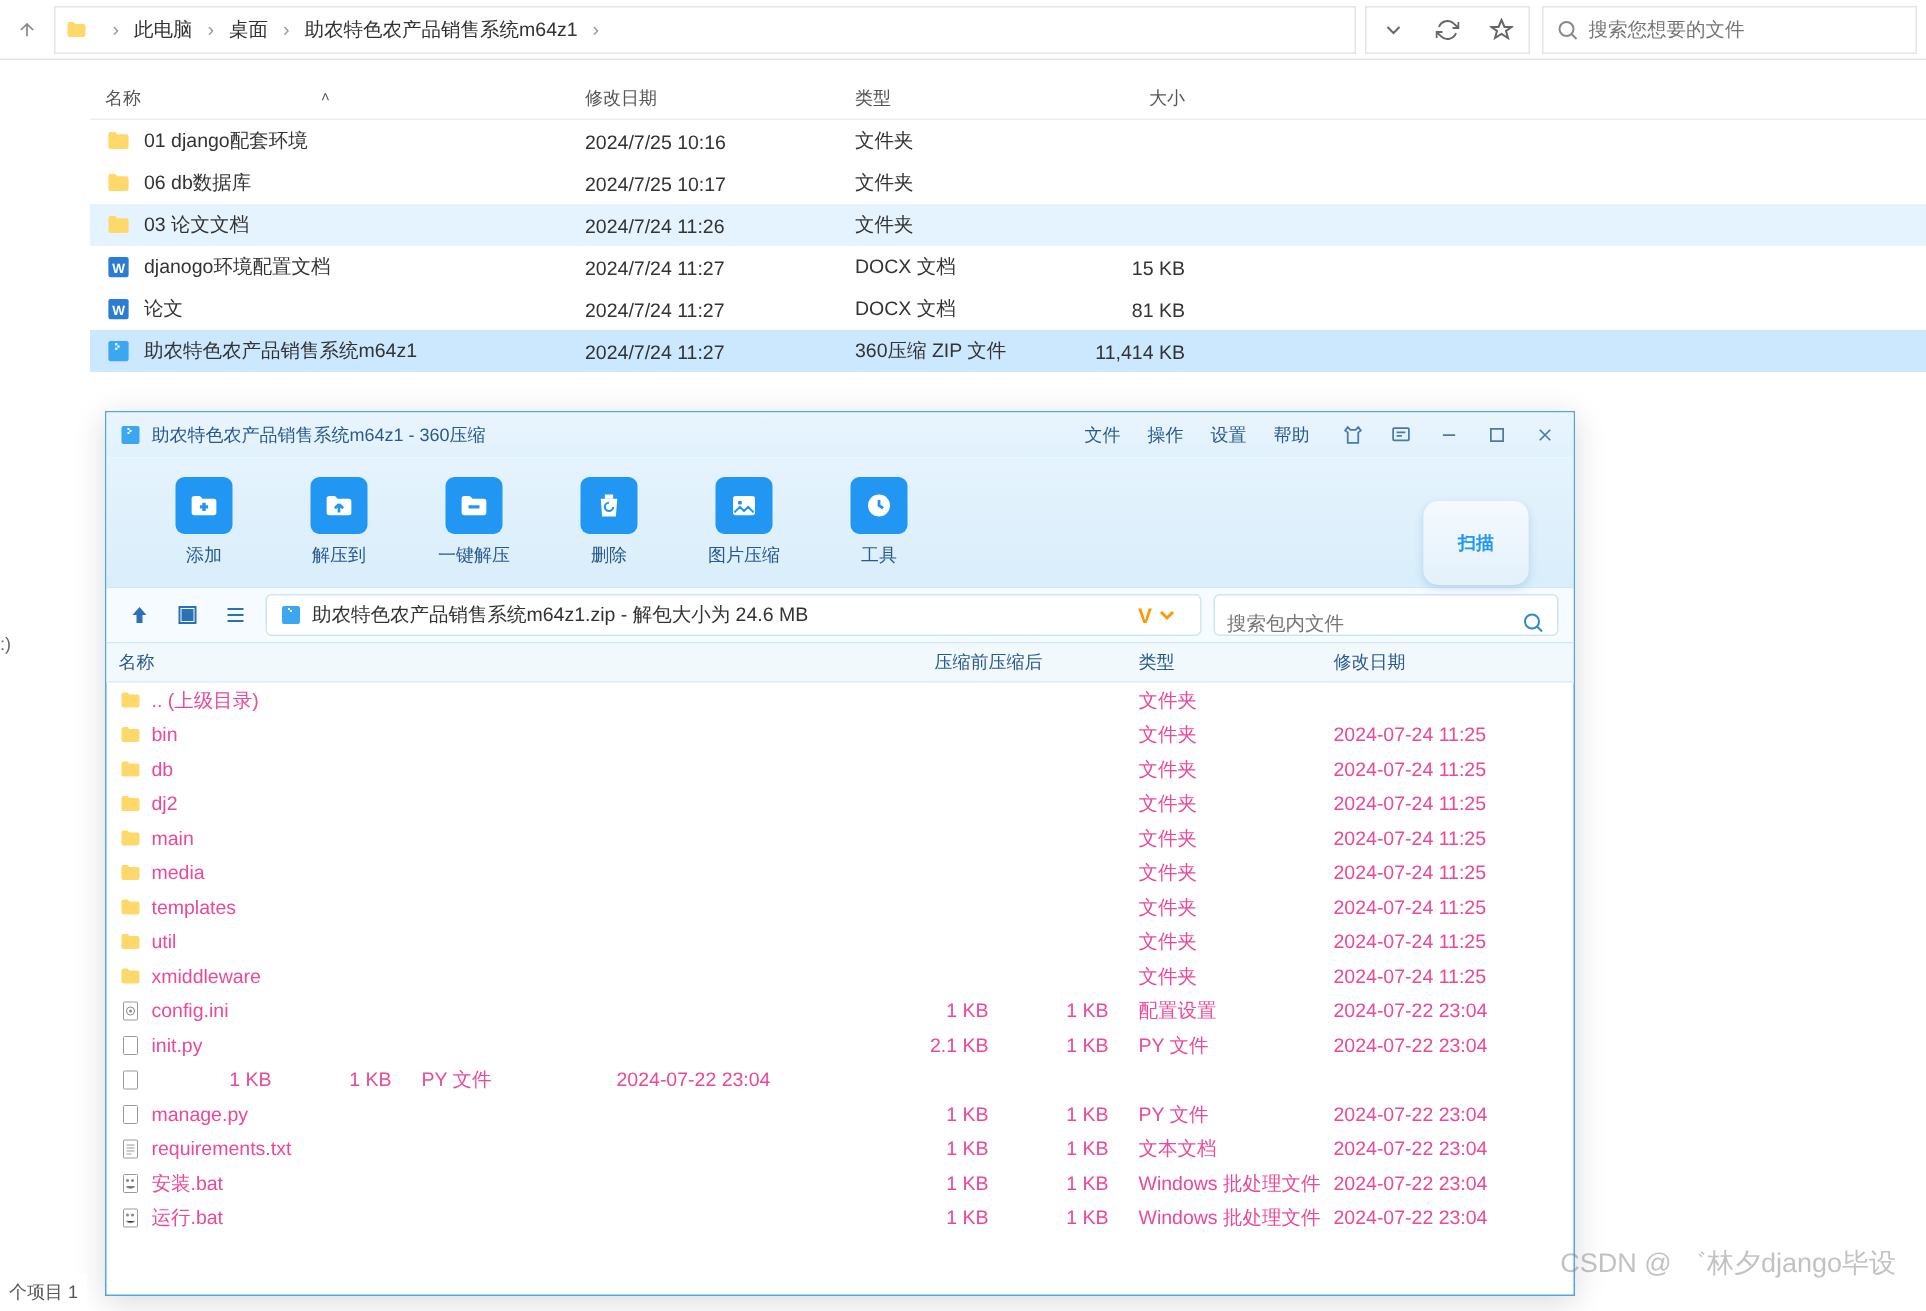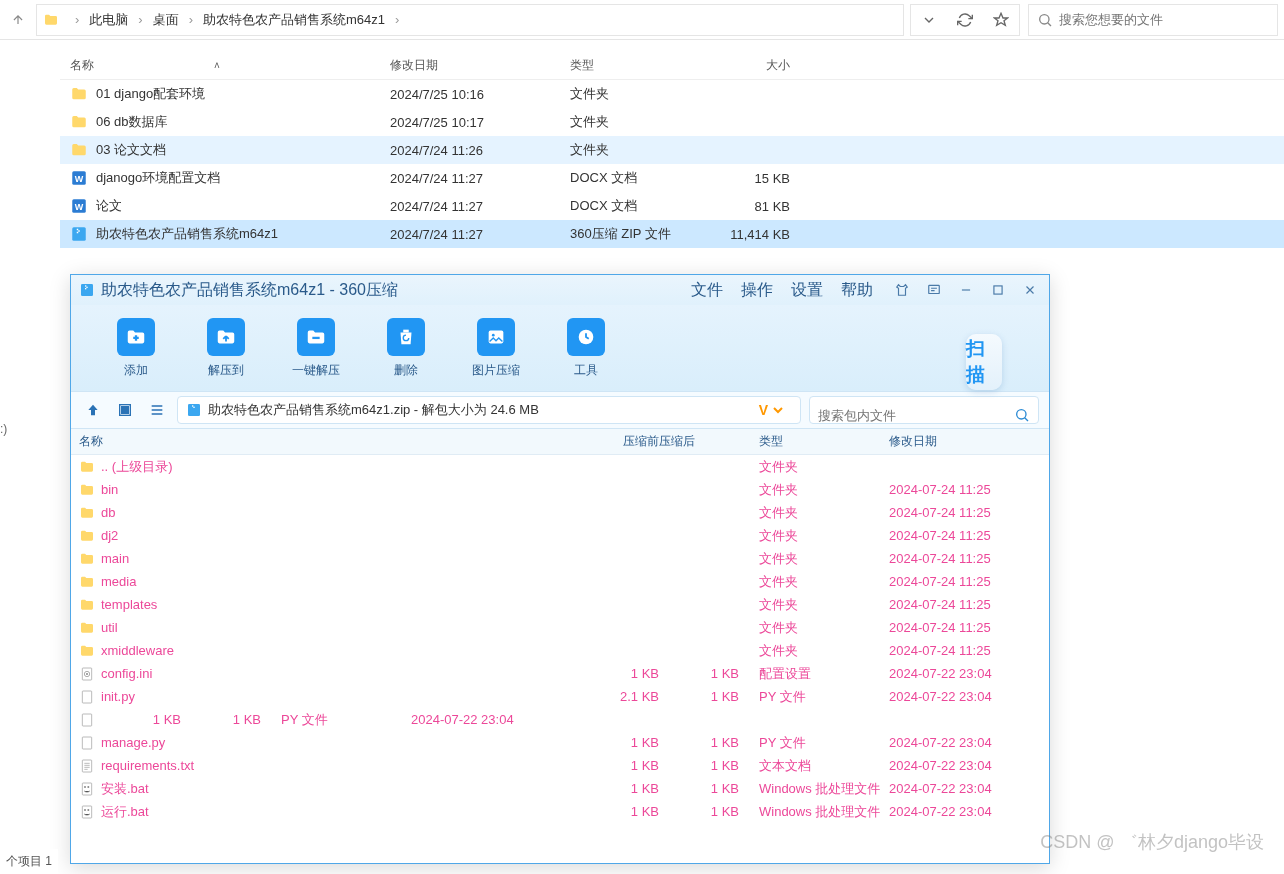--- a/index.html
+++ b/index.html
@@ -27,36 +27,36 @@
 .col-date { width: 180px; }
 .col-type { width: 140px; }
 .col-size { width: 90px; text-align: right; padding-right: 10px; }
 .fl-row { display: flex; height: 28px; align-items: center; font-size: 13px; color: #333; }
 .fl-row.selected { background: #cce8ff; }
 .fl-row.highlighted { background: #e5f3ff; }
 .fl-icon { width: 18px; height: 18px; margin-right: 8px; flex-shrink: 0; }
 
 
 .zipwin { position: absolute; left: 70px; top: 274px; width: 980px; height: 590px; background: #fff; border: 1px solid #4fa7e8; box-shadow: 0 4px 20px rgba(0,0,0,0.15); display: flex; flex-direction: column; }
-.zip-titlebar { height: 30px; background: linear-gradient(#eaf5fd,#e0f1fc); display: flex; align-items: center; padding: 0 8px; font-size: 16px; color: #2a5a8a; }
+.zip-titlebar { height: 30px; background: linear-gradient(#eaf5fd,#e0f1fc); display: flex; align-items: center; padding: 0 8px; font-size: 12px; color: #2a5a8a; }
 .zip-titlebar .title-left { display: flex; align-items: center; gap: 6px; }
 .zip-titlebar .title-left svg { width: 16px; height: 16px; }
 .zip-titlebar .spacer { flex: 1; }
 .zip-menu { display: flex; gap: 18px; margin-right: 18px; }
 .zip-menu span { cursor: pointer; }
 .zip-win-icons { display: flex; gap: 10px; align-items: center; }
 .zip-win-icons .wicon { width: 22px; height: 16px; display: flex; align-items: center; justify-content: center; cursor: pointer; color: #4a7aa8; }
 .zip-win-icons svg { width: 14px; height: 14px; }
 
 .zip-toolbar { height: 86px; background: linear-gradient(#e5f3fd,#d9eefb); display: flex; align-items: center; padding: 0 20px; position: relative; }
 .zt-item { display: flex; flex-direction: column; align-items: center; width: 90px; cursor: pointer; color: #2a5a8a; font-size: 12px; gap: 6px; }
 .zt-item .zt-icon { width: 38px; height: 38px; border-radius: 6px; display: flex; align-items: center; justify-content: center; color: #fff; }
 .zt-item svg { width: 22px; height: 22px; }
 .zt-scan { position: absolute; right: 30px; top: 10px; width: 70px; height: 66px; display: flex; align-items: center; justify-content: center; }
-.zt-scan-shield { width: 36px; height: 56px; display: flex; align-items: center; justify-content: center; background: linear-gradient(#f5fafe,#e3f1fb); border-radius: 10px; color: #2196f3; font-size: 19px; font-weight: bold; box-shadow: 0 2px 6px rgba(100,150,200,0.3); margin-top: 28px; }
+.zt-scan-shield { width: 70px; height: 56px; display: flex; align-items: center; justify-content: center; background: linear-gradient(#f5fafe,#e3f1fb); border-radius: 10px; color: #2196f3; font-size: 12px; font-weight: bold; box-shadow: 0 2px 6px rgba(100,150,200,0.3); margin-top: 28px; }
 
 .zip-pathbar { height: 38px; display: flex; align-items: center; padding: 0 10px; gap: 8px; background: #f5fbff; border-top: 1px solid #cfe5f5; border-bottom: 1px solid #cfe5f5; }
 .zp-btn { width: 24px; height: 24px; display: flex; align-items: center; justify-content: center; color: #2a72b5; cursor: pointer; }
 .zp-btn svg { width: 16px; height: 16px; }
 .zp-path { flex: 1; height: 28px; border: 1px solid #cfe5f5; border-radius: 4px; display: flex; align-items: center; padding: 0 8px; font-size: 13px; background: #fff; }
 .zp-path svg { width: 16px; height: 16px; margin-right: 6px; }
 .zp-path .vbadge { margin-left: auto; color: #ff9800; font-weight: bold; font-size: 14px; display: flex; align-items: center; gap: 2px; }
 .zp-search { width: 230px; height: 28px; border: 1px solid #cfe5f5; border-radius: 4px; display: flex; align-items: flex-end; padding: 0 8px; background: #fff; }
 .zp-search input { border: none; outline: none; flex: 1; font-size: 13px; background: transparent; }
 .zp-search svg { width: 16px; height: 16px; color: #2a8ad4; }

